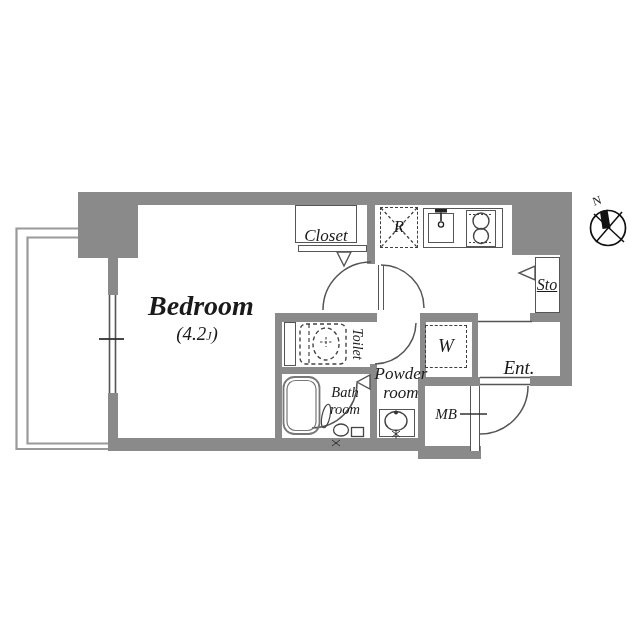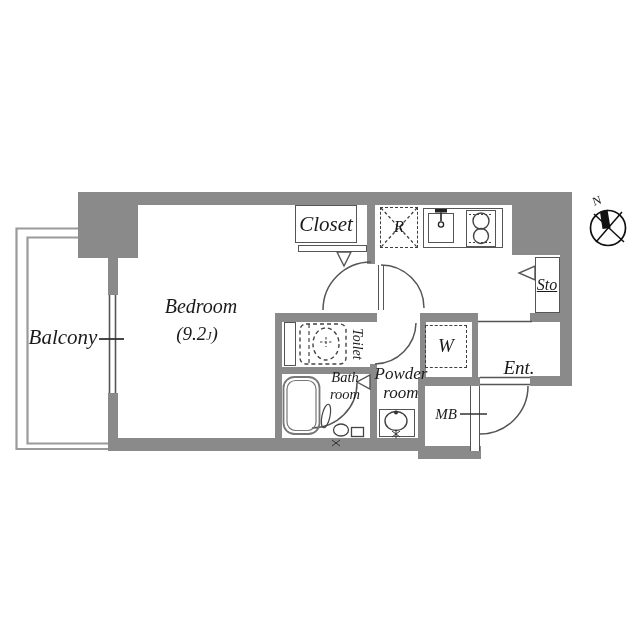--- a/index.html
+++ b/index.html
@@ -116,27 +116,26 @@
     <line x1="340" y1="440" x2="332" y2="446" stroke="#333" stroke-width="1"></line>
 
     <line x1="460" y1="414" x2="487" y2="414" stroke="#333" stroke-width="1.5"></line>
 
     <circle cx="608" cy="228" r="17.5" fill="none" stroke="#111" stroke-width="1.7"></circle>
     <line x1="594" y1="214" x2="624" y2="242" stroke="#111" stroke-width="1.5"></line>
     <line x1="596" y1="242" x2="622" y2="212" stroke="#111" stroke-width="1.5"></line>
     <polygon points="600,212 607.5,209.5 610.5,228 602.5,229" fill="#111"></polygon>
   </svg>
 
-  <div class="lbl" style="left:63px;top:337px;font-size:21px;">Balcony</div>
-  <div class="lbl" style="left:201px;top:306px;font-size:20px;">Bedroom</div>
-  <div class="lbl" style="left:197px;top:334px;font-size:19px;"><span>(9.2</span><span class="small-j">J</span><span>)</span></div>
-  <div class="lbl" style="left:326px;top:224px;font-size:21px;">Closet</div>
+  <div class="lbl" style="left:201px;top:306px;font-size:28px;font-weight:bold;">Bedroom</div>
+  <div class="lbl" style="left:197px;top:334px;font-size:19px;"><span>(4.2</span><span class="small-j">J</span><span>)</span></div>
+  <div class="lbl" style="left:326px;top:236px;font-size:17px;">Closet</div>
   <div class="lbl" style="left:399px;top:227px;font-size:17px;">R</div>
   <div class="lbl" style="left:547px;top:285px;font-size:16px;text-decoration:underline;">Sto</div>
   <div class="lbl" style="left:446px;top:346px;font-size:19px;">W</div>
   <div class="lbl" style="left:519px;top:368px;font-size:19px;">Ent.</div>
   <div class="lbl" style="left:446px;top:414px;font-size:15px;">MB</div>
   <div class="lbl v" style="left:357px;top:344px;font-size:14px;">Toilet</div>
   <div class="lbl" style="left:401px;top:384px;font-size:17px;line-height:1.1;white-space:pre;"><span>Powder</span><br><span>room</span></div>
-  <div class="lbl" style="left:345px;top:386px;font-size:14.5px;line-height:1.15;white-space:pre;"><span>Bath</span><br><span>room</span></div>
+  <div class="lbl" style="left:345px;top:401px;font-size:14.5px;line-height:1.15;white-space:pre;"><span>Bath</span><br><span>room</span></div>
   <div class="lbl" style="left:597px;top:201px;font-size:12px;font-style:normal;transform:translate(-50%,-50%) rotate(-18deg);">N</div>
 
 </div>
 
 </body></html>

